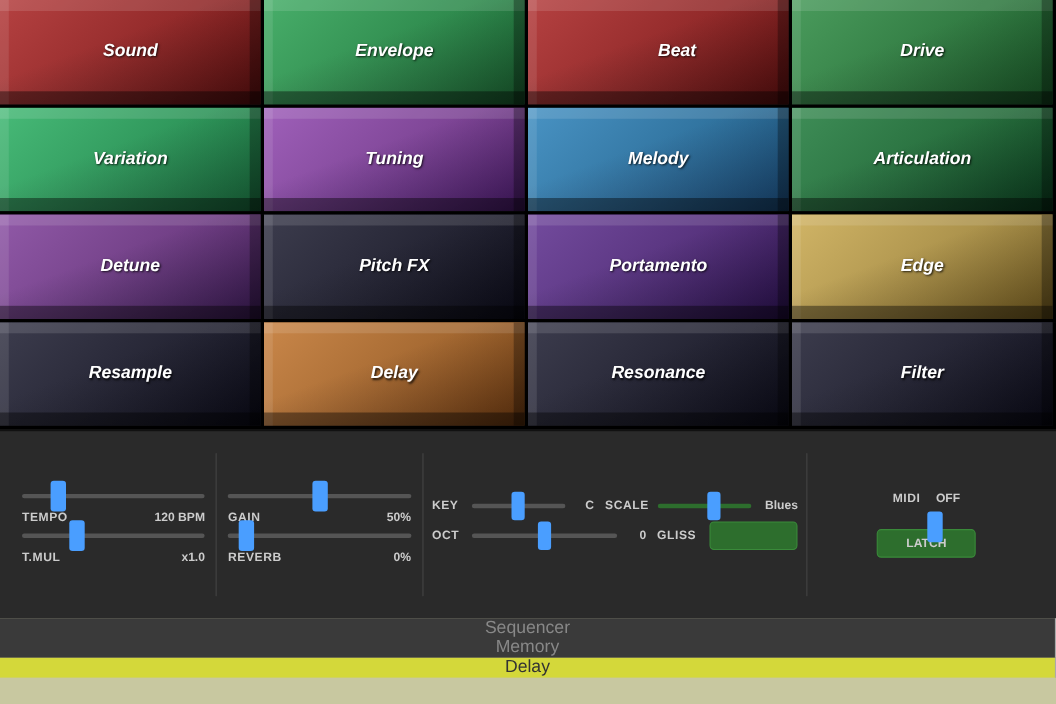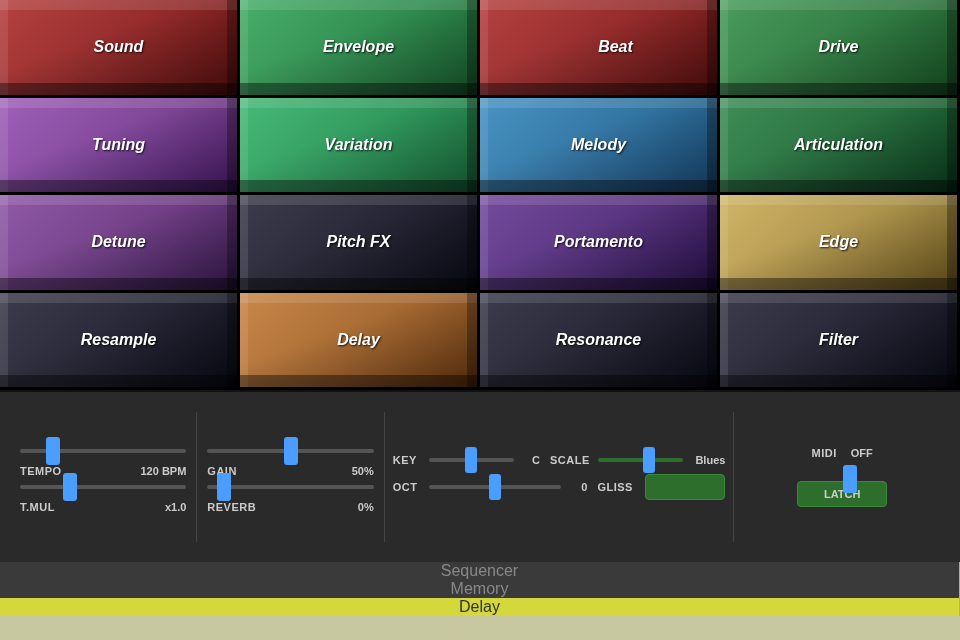--- a/index.html
+++ b/index.html
@@ -293,33 +293,33 @@
         <div class="edge-right"></div>
         <span class="cell-label">Beat</span>
       </div>
       <div class="grid-cell" style="background: linear-gradient(160deg, rgb(42, 138, 64) 40%, rgb(26, 90, 40) 100%); border-right: 3px solid rgb(0, 0, 0); border-bottom: 3px solid rgb(0, 0, 0);">
         <div class="edge-top"></div>
         <div class="edge-left"></div>
         <div class="edge-bottom"></div>
         <div class="edge-right"></div>
         <span class="cell-label">Drive</span>
       </div>
+      <div class="grid-cell" style="background: linear-gradient(160deg, rgb(39, 174, 96) 40%, rgb(26, 112, 64) 100%); border-right: 3px solid rgb(0, 0, 0); border-bottom: 3px solid rgb(0, 0, 0);">
+        <div class="edge-top"></div>
+        <div class="edge-left"></div>
+        <div class="edge-bottom"></div>
+        <div class="edge-right"></div>
+        <span class="cell-label">Variation</span>
+      </div>
       <div class="grid-cell" style="background: linear-gradient(160deg, rgb(142, 68, 173) 40%, rgb(74, 26, 110) 100%); border-right: 3px solid rgb(0, 0, 0); border-bottom: 3px solid rgb(0, 0, 0);">
         <div class="edge-top"></div>
         <div class="edge-left"></div>
         <div class="edge-bottom"></div>
         <div class="edge-right"></div>
         <span class="cell-label">Tuning</span>
-      </div>
-      <div class="grid-cell" style="background: linear-gradient(160deg, rgb(39, 174, 96) 40%, rgb(26, 112, 64) 100%); border-right: 3px solid rgb(0, 0, 0); border-bottom: 3px solid rgb(0, 0, 0);">
-        <div class="edge-top"></div>
-        <div class="edge-left"></div>
-        <div class="edge-bottom"></div>
-        <div class="edge-right"></div>
-        <span class="cell-label">Variation</span>
       </div>
       <div class="grid-cell" style="background: linear-gradient(160deg, rgb(41, 128, 185) 40%, rgb(26, 74, 122) 100%); border-right: 3px solid rgb(0, 0, 0); border-bottom: 3px solid rgb(0, 0, 0);">
         <div class="edge-top"></div>
         <div class="edge-left"></div>
         <div class="edge-bottom"></div>
         <div class="edge-right"></div>
         <span class="cell-label">Melody</span>
       </div>
       <div class="grid-cell" style="background: linear-gradient(160deg, rgb(29, 122, 58) 40%, rgb(10, 64, 32) 100%); border-right: 3px solid rgb(0, 0, 0); border-bottom: 3px solid rgb(0, 0, 0);">
         <div class="edge-top"></div>

